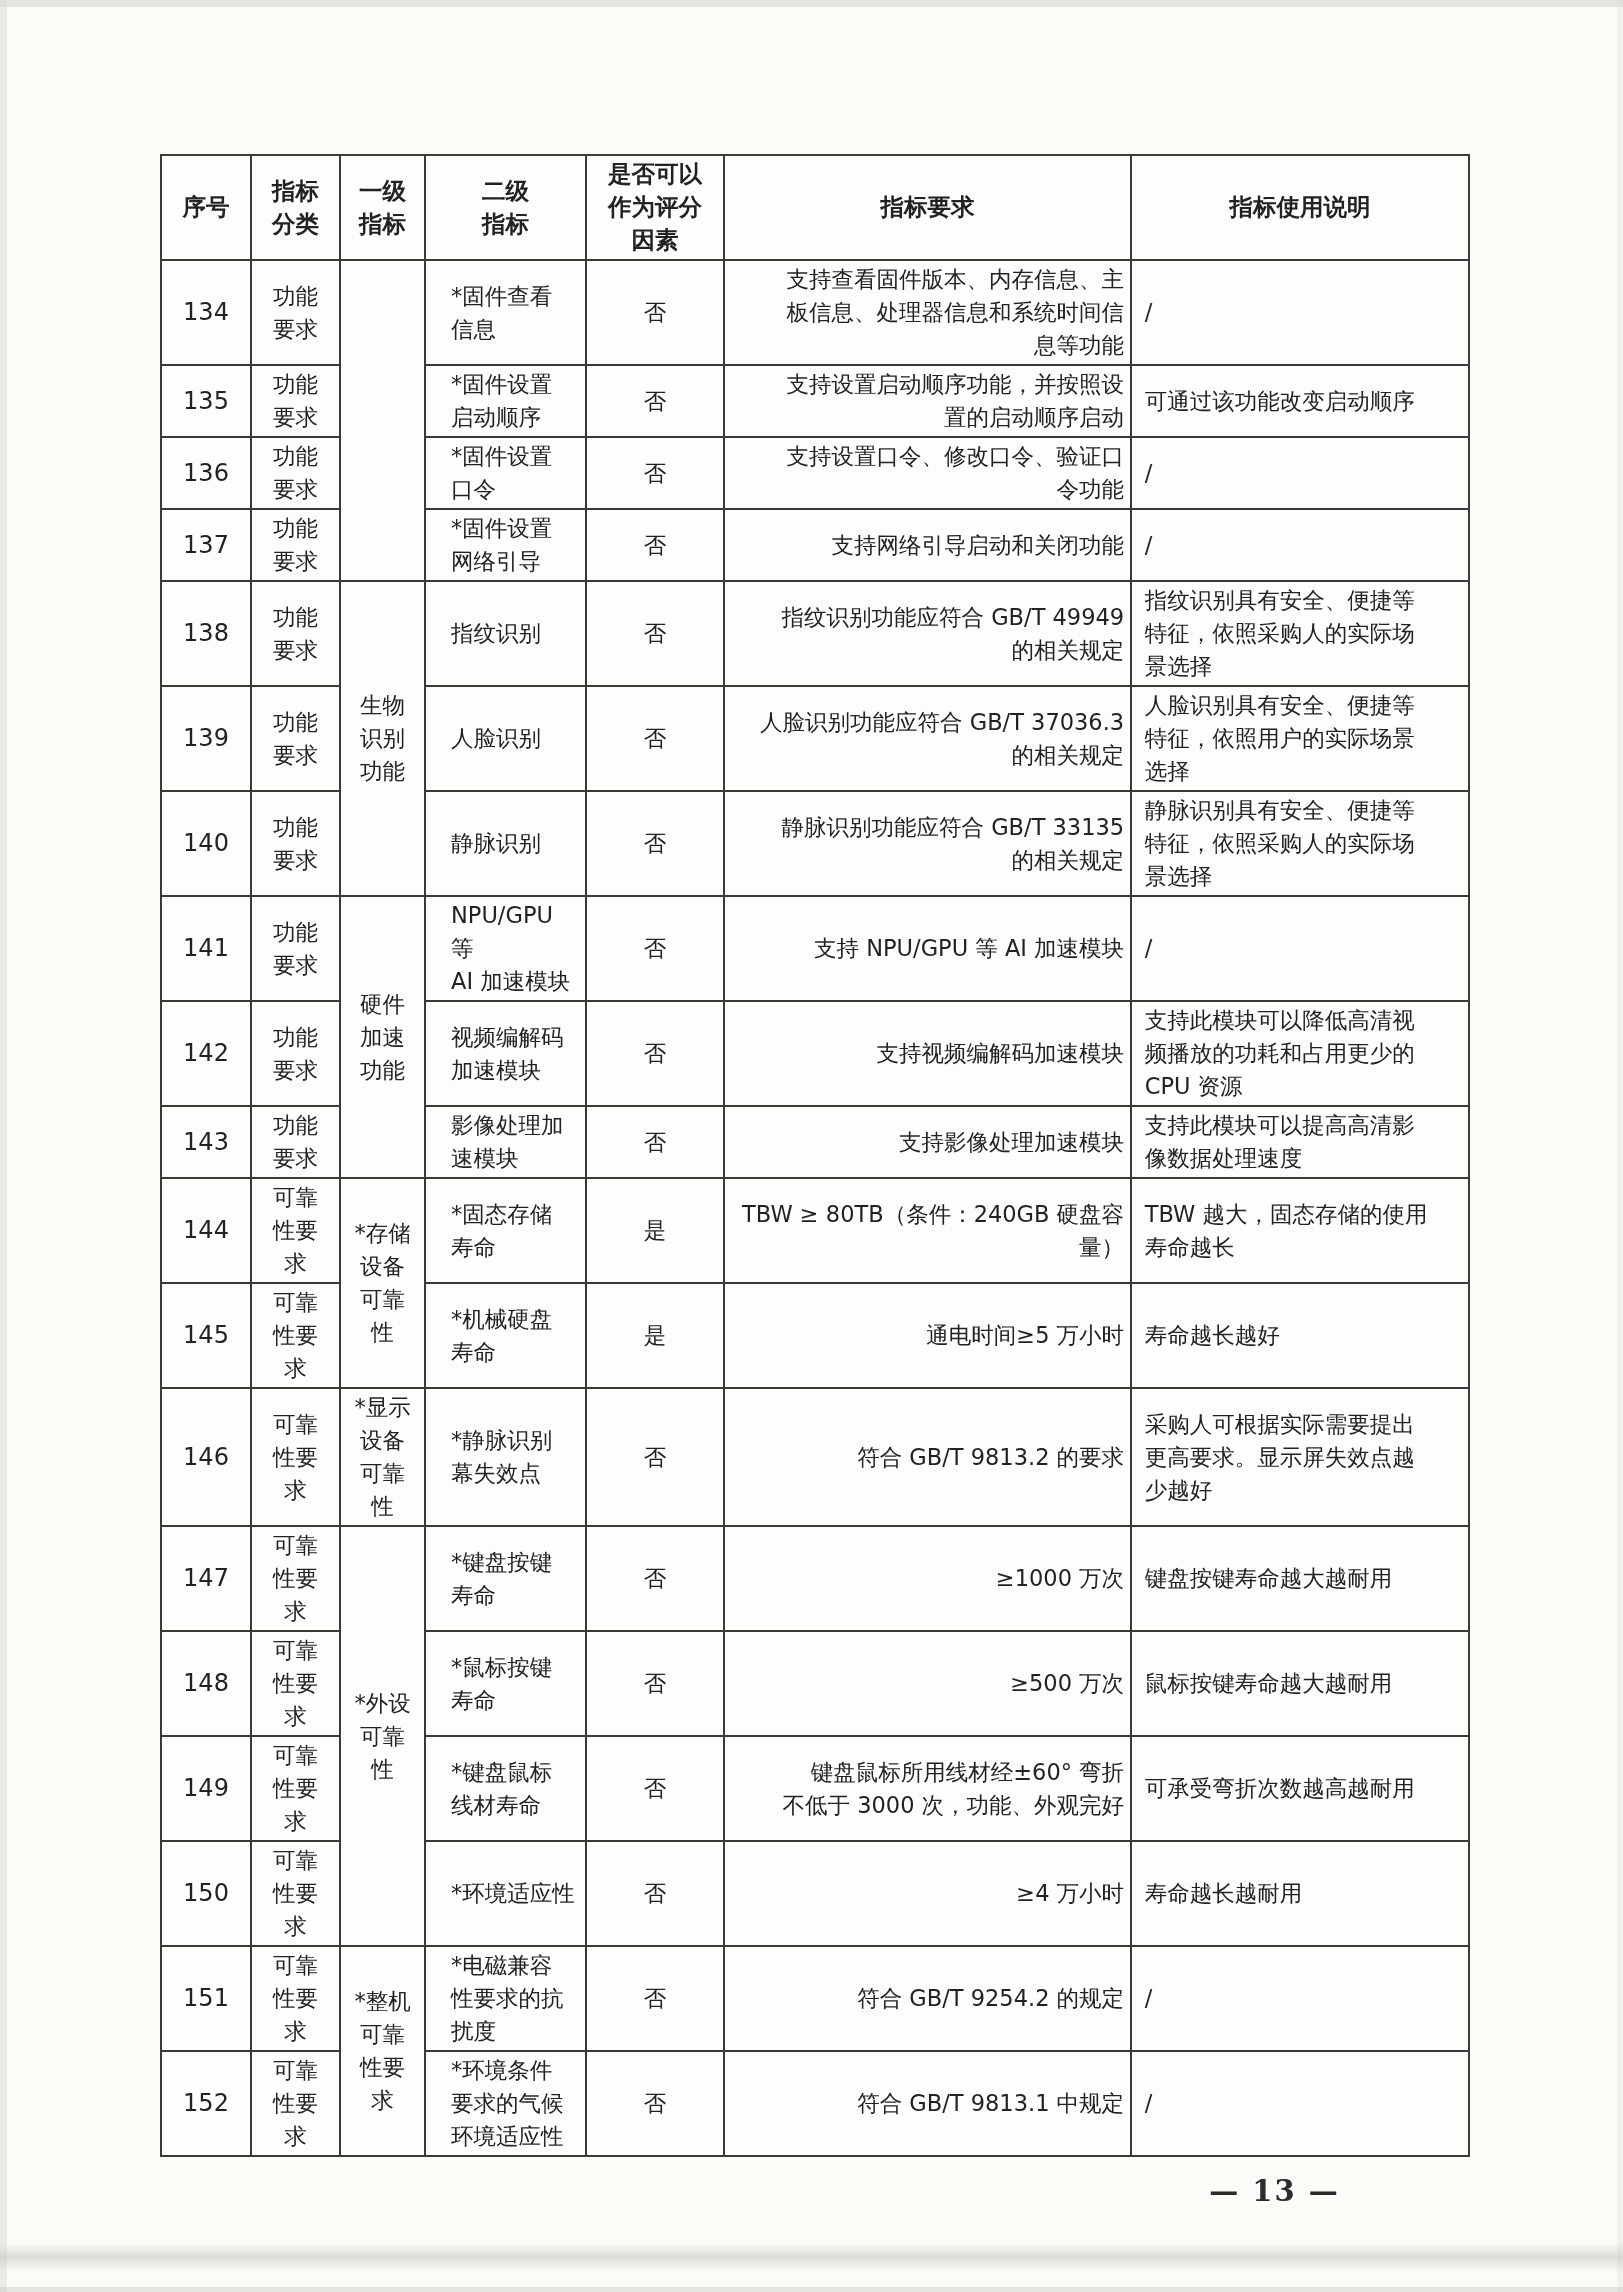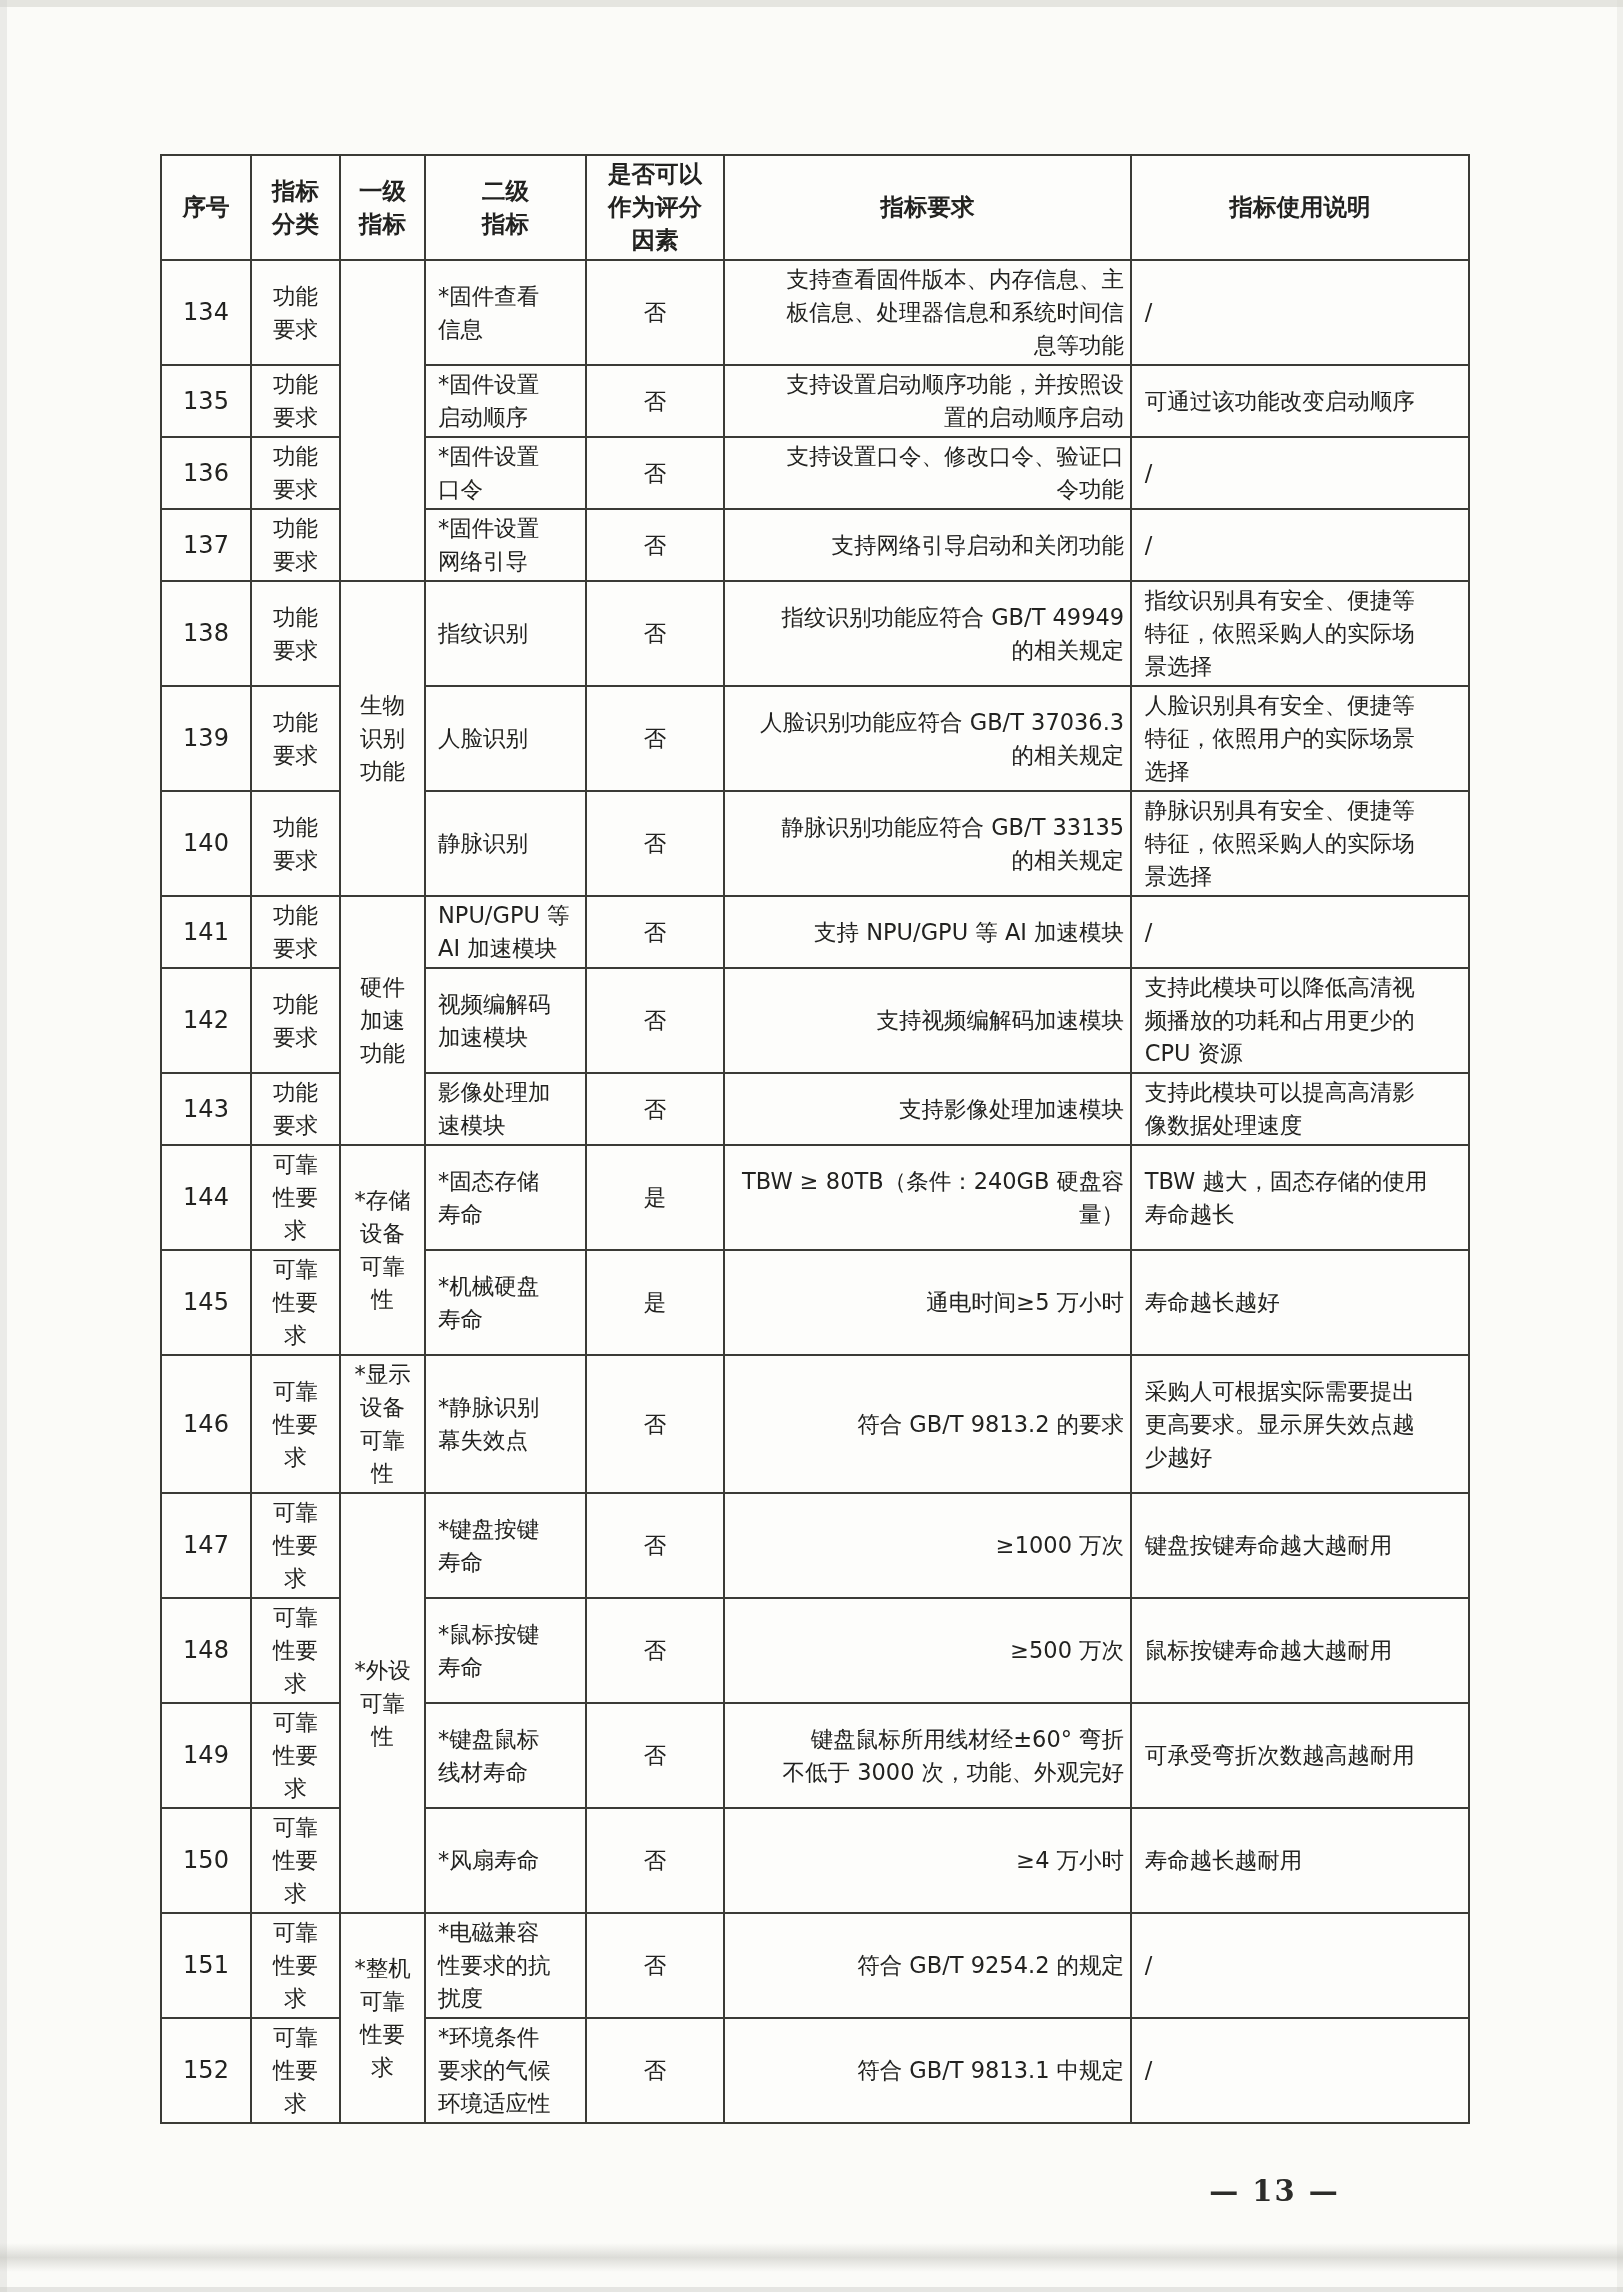--- a/index.html
+++ b/index.html
@@ -39,21 +39,21 @@
   .spec thead th{
     font-weight:bold;
     text-align:center;
     font-size:23.5px;
     line-height:33px;
     padding:2px 3.9px;
   }
   td.c-no{ text-align:center; font-size:24px; }
   td.c-cat{ text-align:center; }
   td.c-l1{ text-align:center; }
-  td.c-l2{ text-align:left; padding-left:12px; padding-right:3.9px; }
+  td.c-l2{ text-align:left; padding-left:25px; padding-right:3.9px; }
   td.c-score{ text-align:center; }
   td.c-req{ text-align:right; padding-left:12.7px; padding-right:5.9px;margin-left:20px; }
   td.c-use{ text-align:left; padding-left:12.7px; padding-right:5.9px; }
 
   .page-num{
     position:absolute;left:1157px;top:2174px;width:235px;
     font-family:"DejaVu Serif","Liberation Serif",serif;
     font-size:29px;color:#2c2c2a;text-align:center;
     letter-spacing:2px;
     font-weight:bold;
@@ -295,21 +295,21 @@
       <td class="c-score">否</td>
       <td class="c-req">键盘鼠标所用线材经±60° 弯折
 不低于 3000 次，功能、外观完好</td>
       <td class="c-use">可承受弯折次数越高越耐用</td>
     </tr>
     <tr style="height:102px">
       <td class="c-no">150</td>
       <td class="c-cat">可靠
 性要
 求</td>
-      <td class="c-l2">*风扇寿命</td>
+      <td class="c-l2">*环境适应性</td>
       <td class="c-score">否</td>
       <td class="c-req">≥4 万小时</td>
       <td class="c-use">寿命越长越耐用</td>
     </tr>
     <tr style="height:103px">
       <td class="c-no">151</td>
       <td class="c-cat">可靠
 性要
 求</td>
       <td class="c-l1" rowspan="2">*整机

